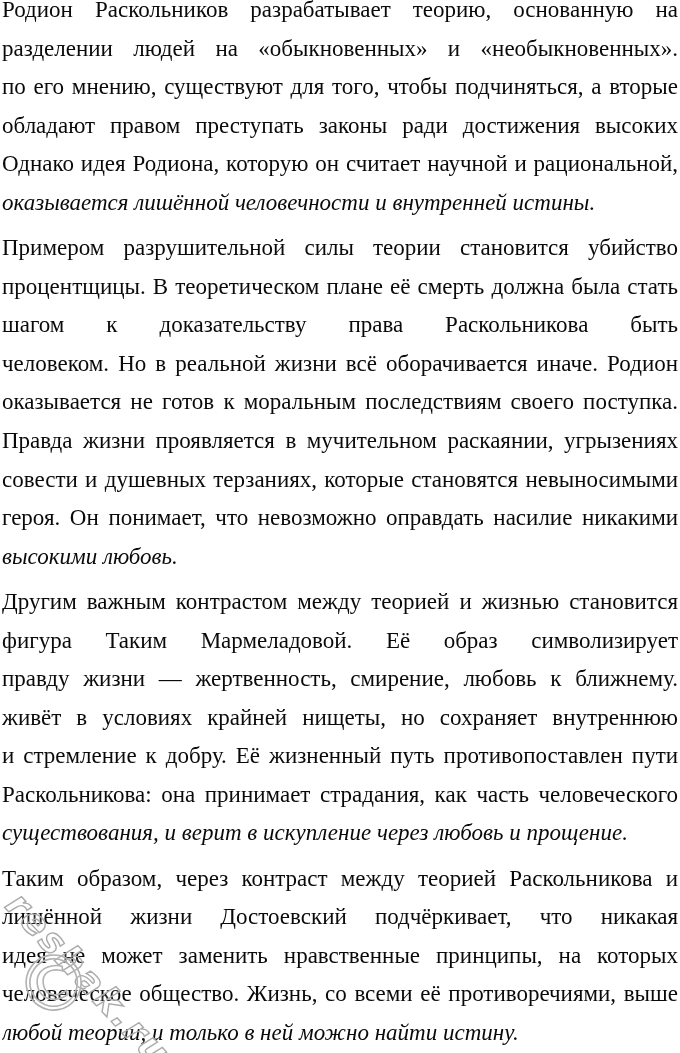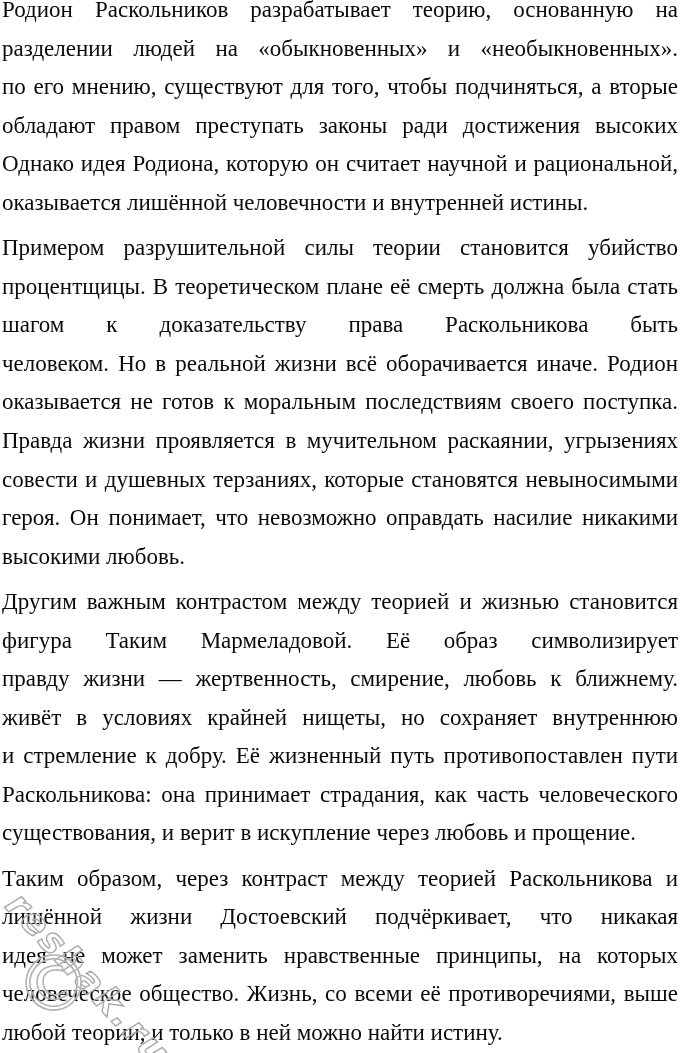--- a/index.html
+++ b/index.html
@@ -27,20 +27,21 @@
   }
   .line {
     line-height: 38.6px;
     text-align: justify;
     text-align-last: justify;
     overflow: hidden;
     max-height: 38.6px;
   }
   .line.para-last {
     text-align-last: left;
+    font-style: italic;
   }
   
   #watermark {
     position: absolute;
     inset: 0;
     z-index: 2;
     pointer-events: none;
   }
   .wm-text {
     position: absolute;

